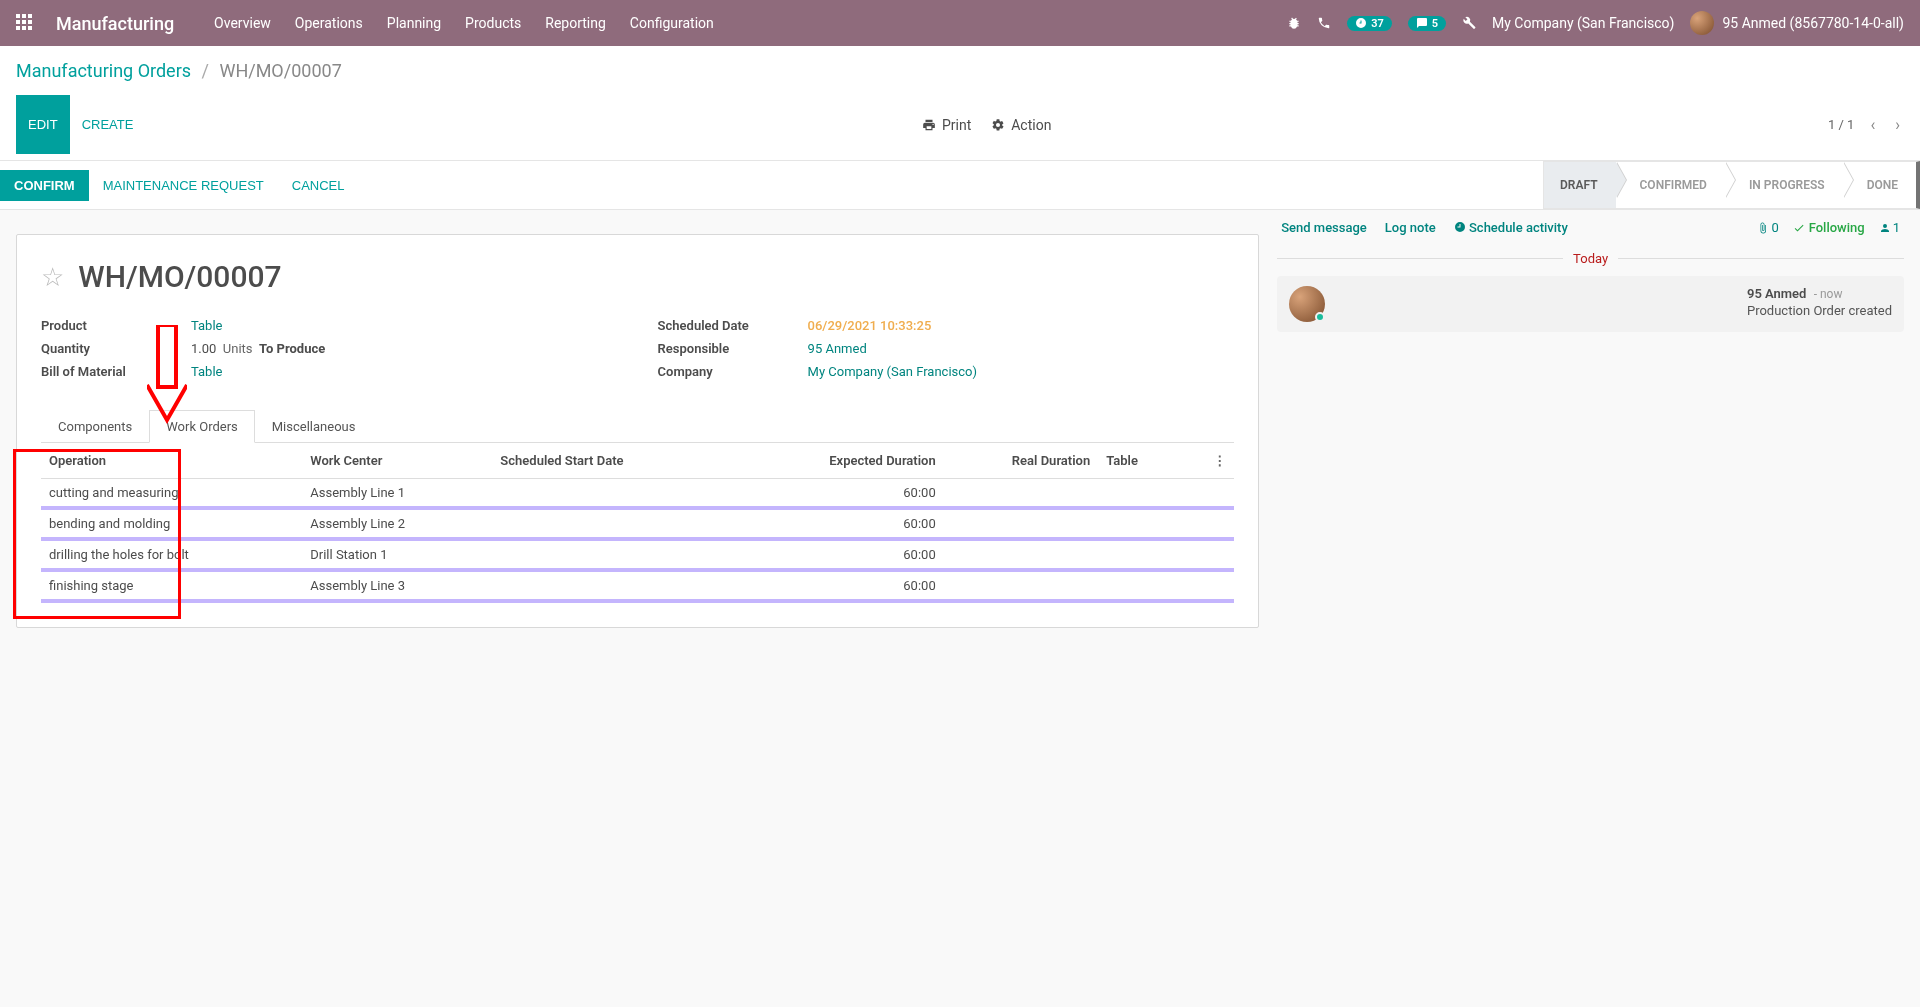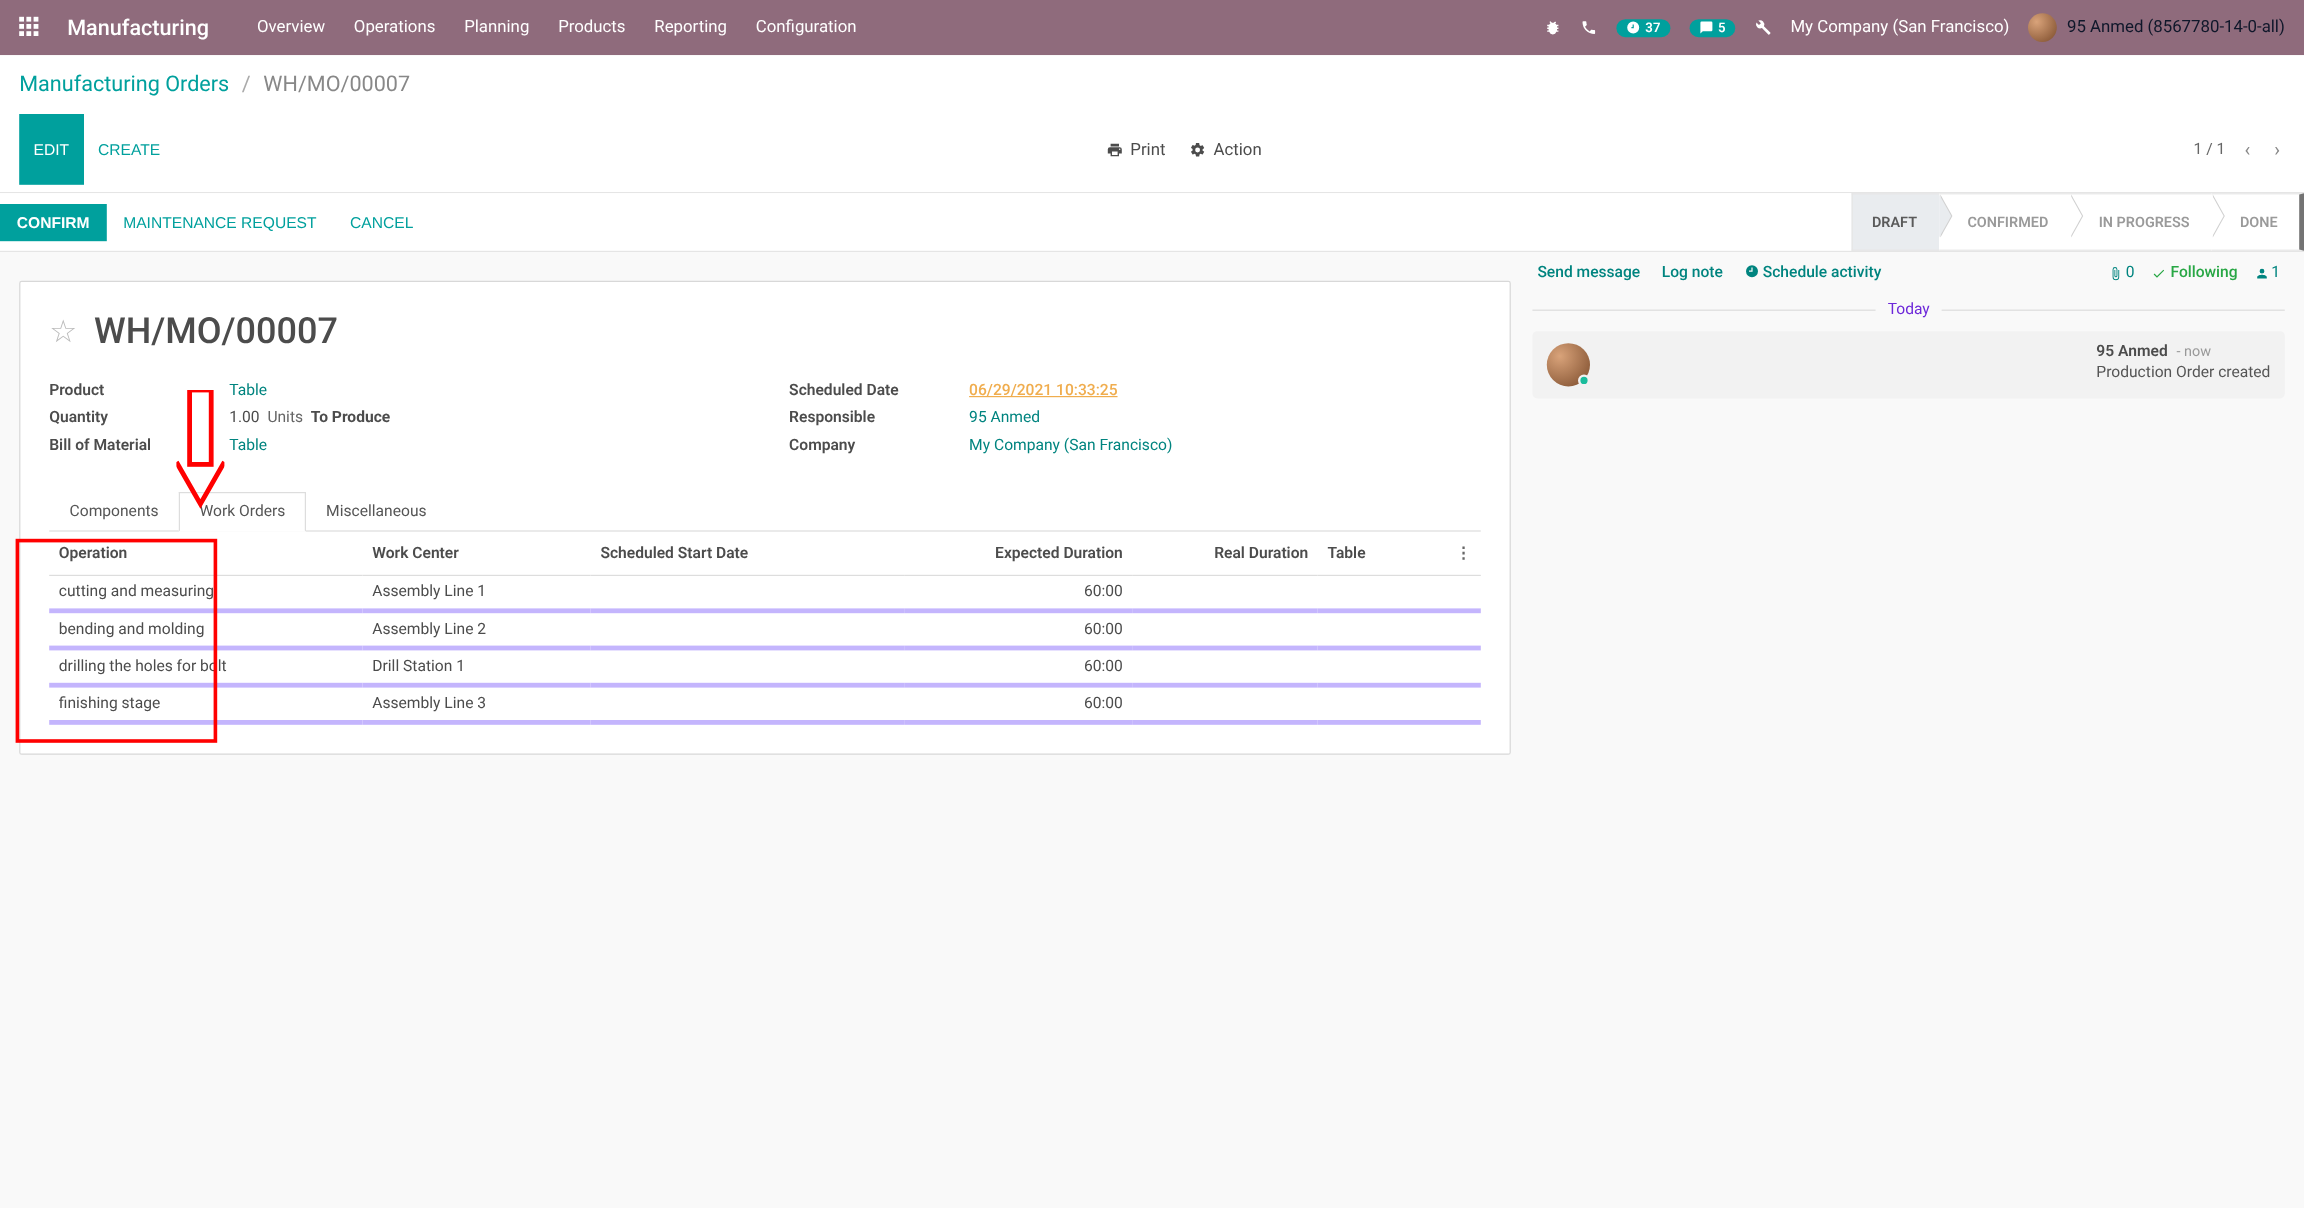--- a/index.html
+++ b/index.html
@@ -40,21 +40,21 @@
     color: #fff;
     border-radius: 10px;
     padding: 1px 8px;
     font-size: 11px;
     font-weight: 600;
     display: inline-flex;
     align-items: center;
     gap: 4px;
   }
   .company-name { color: #fff; font-size: 14px; }
-  .user-chip { display: flex; align-items: center; gap: 8px; color: #0f172a; font-size: 14px; }
+  .user-chip { display: flex; align-items: center; gap: 8px; color: #ffffff; font-size: 14px; }
   .avatar-sm {
     width: 24px; height: 24px; border-radius: 50%;
     background: radial-gradient(circle at 30% 30%, #d9a37a, #7a4a2a);
     display: inline-block;
   }
 
   
   .controlpanel {
     background: #fff;
     border-bottom: 1px solid #e5e5e5;
@@ -142,21 +142,21 @@
   .field-grid {
     display: flex;
     gap: 40px;
     margin-bottom: 12px;
   }
   .field-col { flex: 1; }
   .field-row { display: flex; margin-bottom: 8px; align-items: baseline; }
   .field-label { width: 150px; font-weight: 600; color: #4c4c4c; font-size: 13px; }
   .field-value { flex: 1; font-size: 13px; color: #4c4c4c; }
   .field-value a { color: #00847f; text-decoration: none; }
-  .field-value .orange { color: #f0ad4e; font-weight: 500; text-decoration: underline; }
+  .field-value .orange { color: #f0ad4e; font-weight: 500; }
   .field-value .muted { color: #666; }
 
   
   .tabs {
     display: flex;
     border-bottom: 1px solid #ddd;
     margin-top: 22px;
   }
   .tab {
     padding: 8px 16px;
@@ -207,21 +207,21 @@
     gap: 18px;
     padding: 0 4px 10px 4px;
   }
   .chatter-toolbar a { color: #00847f; font-weight: 500; text-decoration: none; font-size: 13px; cursor: pointer; }
   .chatter-toolbar .right { margin-left: auto; display: flex; gap: 14px; align-items: center; }
   .chatter-toolbar .following { color: #28a745; font-weight: 500; font-size: 13px; display: flex; align-items: center; gap: 4px; }
   .chatter-toolbar .attach { color: #00847f; font-size: 13px; display: flex; align-items: center; gap: 2px; }
   .chatter-toolbar .followcount { color: #00847f; font-size: 13px; display: flex; align-items: center; gap: 2px; }
   .chatter .divider {
     display: flex; align-items: center; gap: 10px;
-    color: #6d28d9; font-size: 13px;
+    color: #b91c1c; font-size: 13px;
     margin: 6px 0 10px 0;
   }
   .chatter .divider::before, .chatter .divider::after {
     content: ""; flex: 1; height: 1px; background: #ddd;
   }
   .msg {
     background: #f2f2f2;
     border-radius: 4px;
     padding: 10px 12px;
     display: flex;

